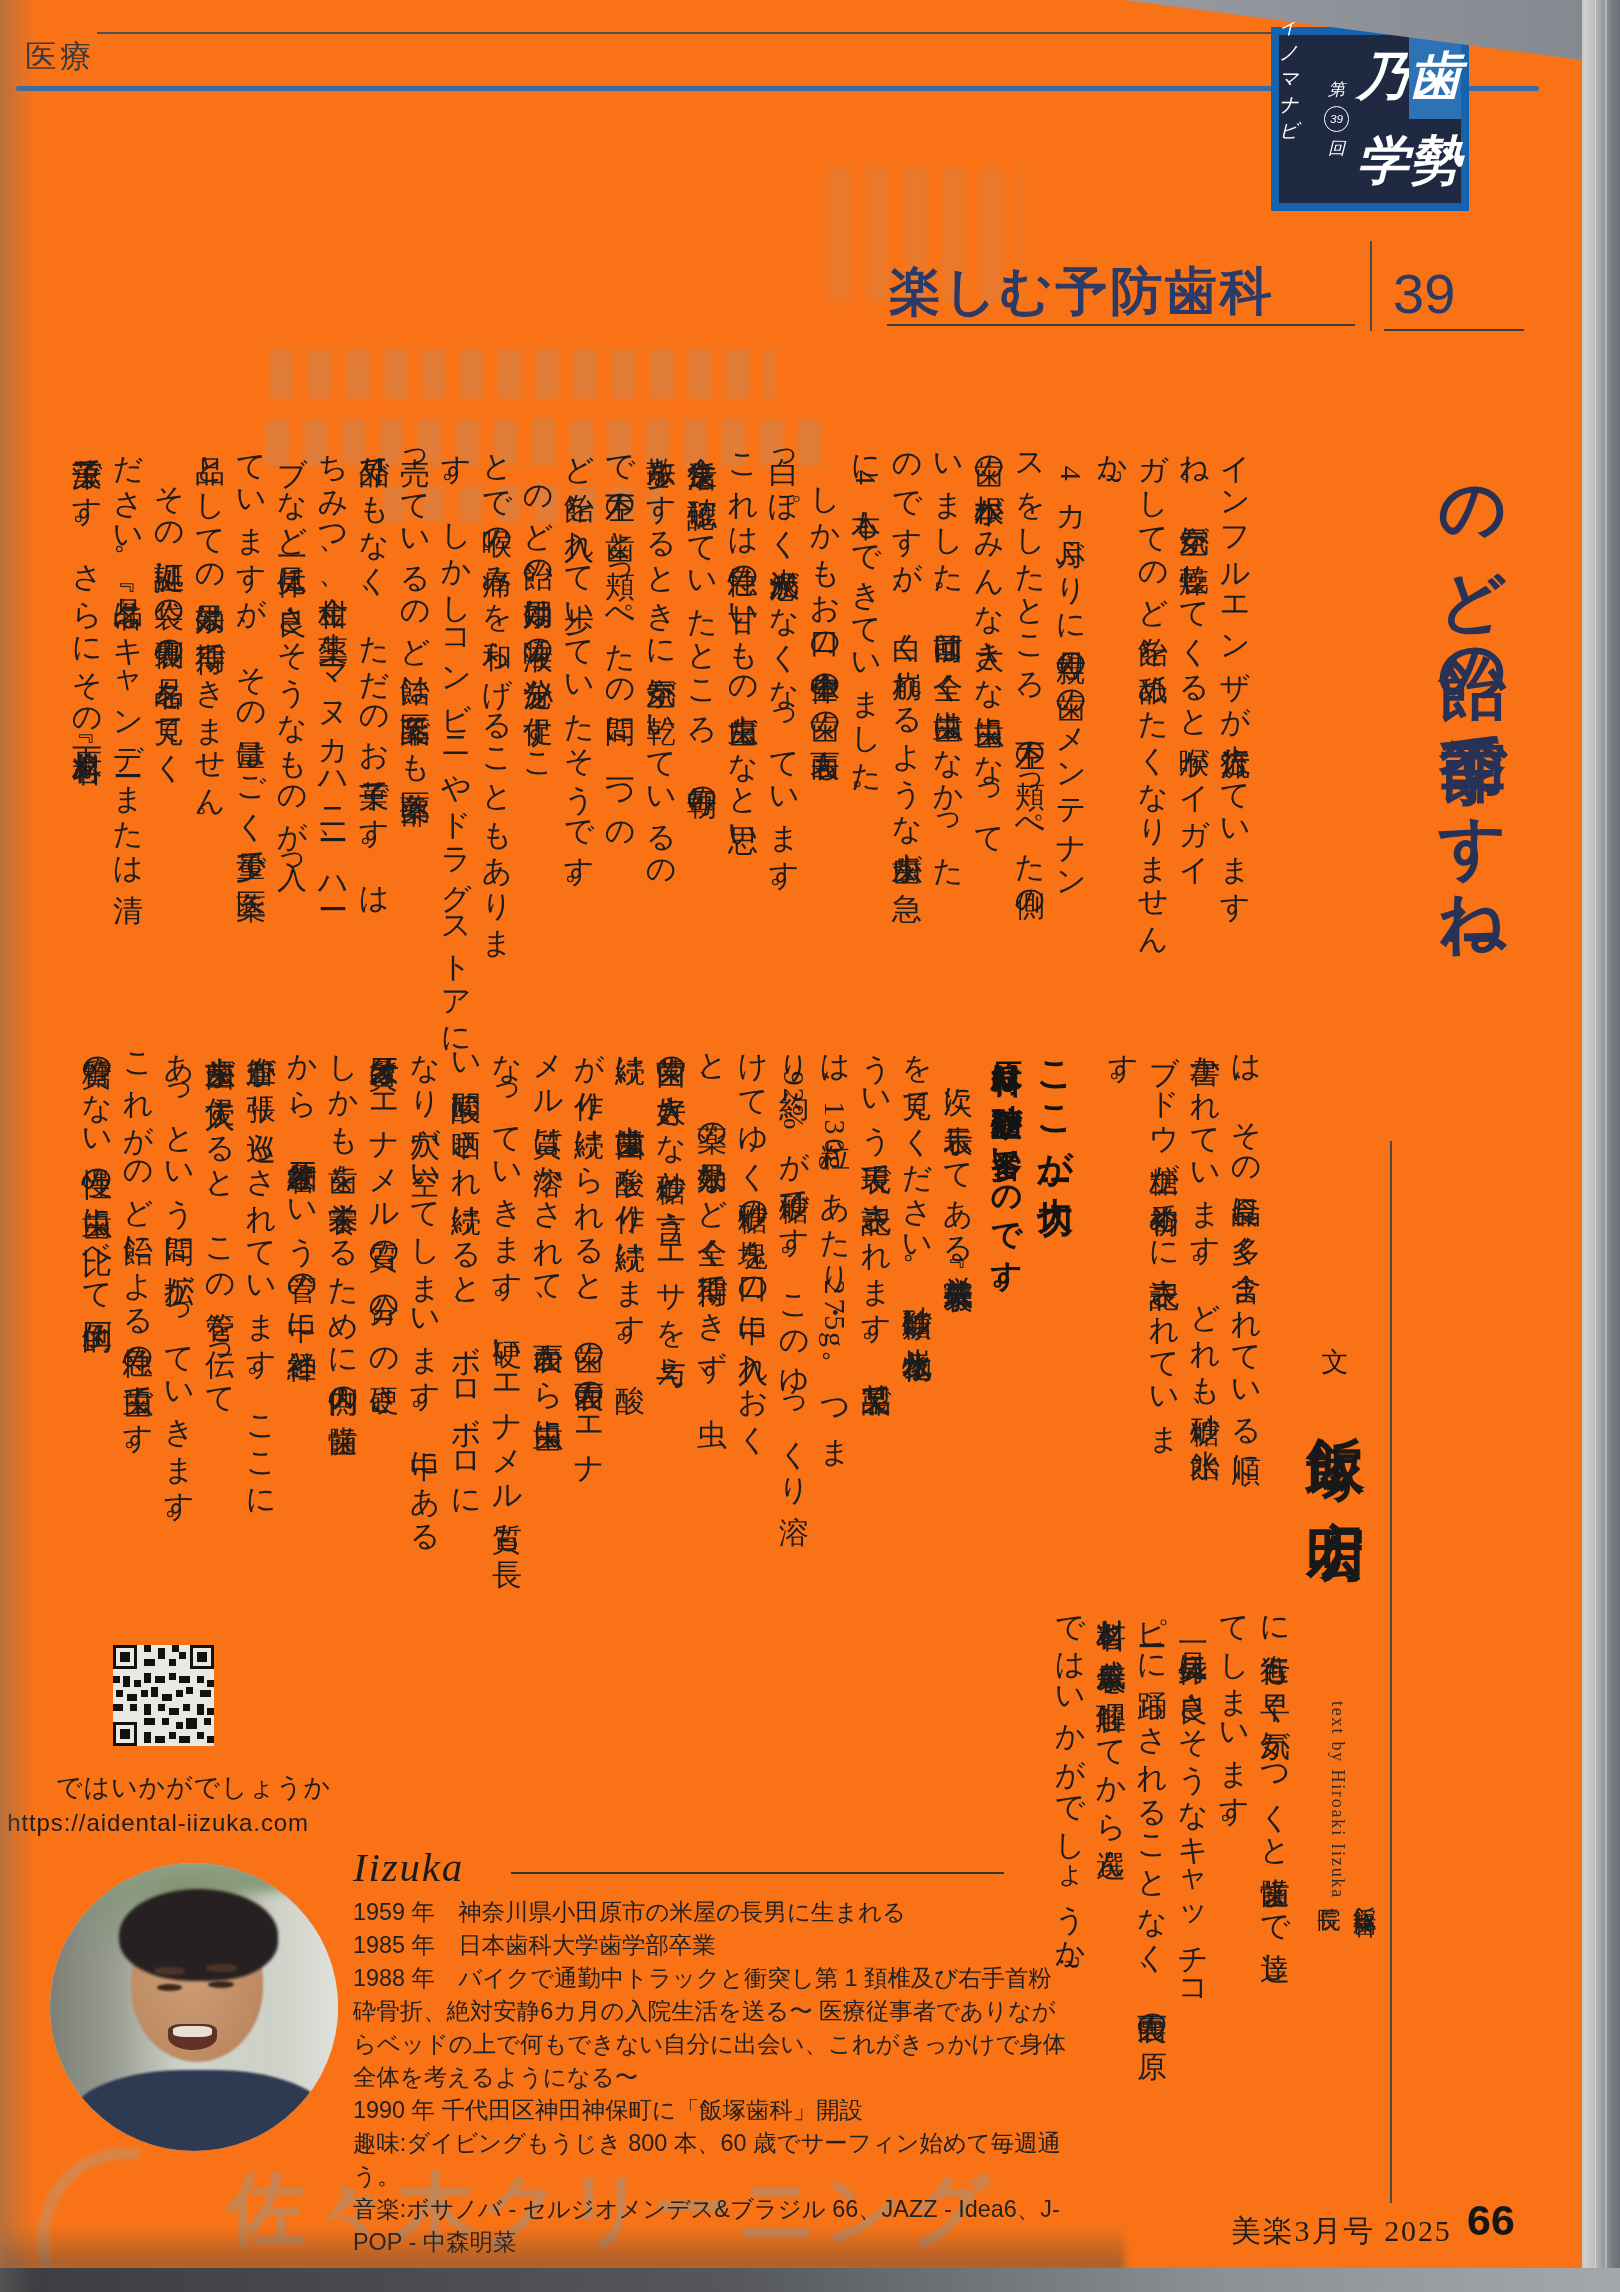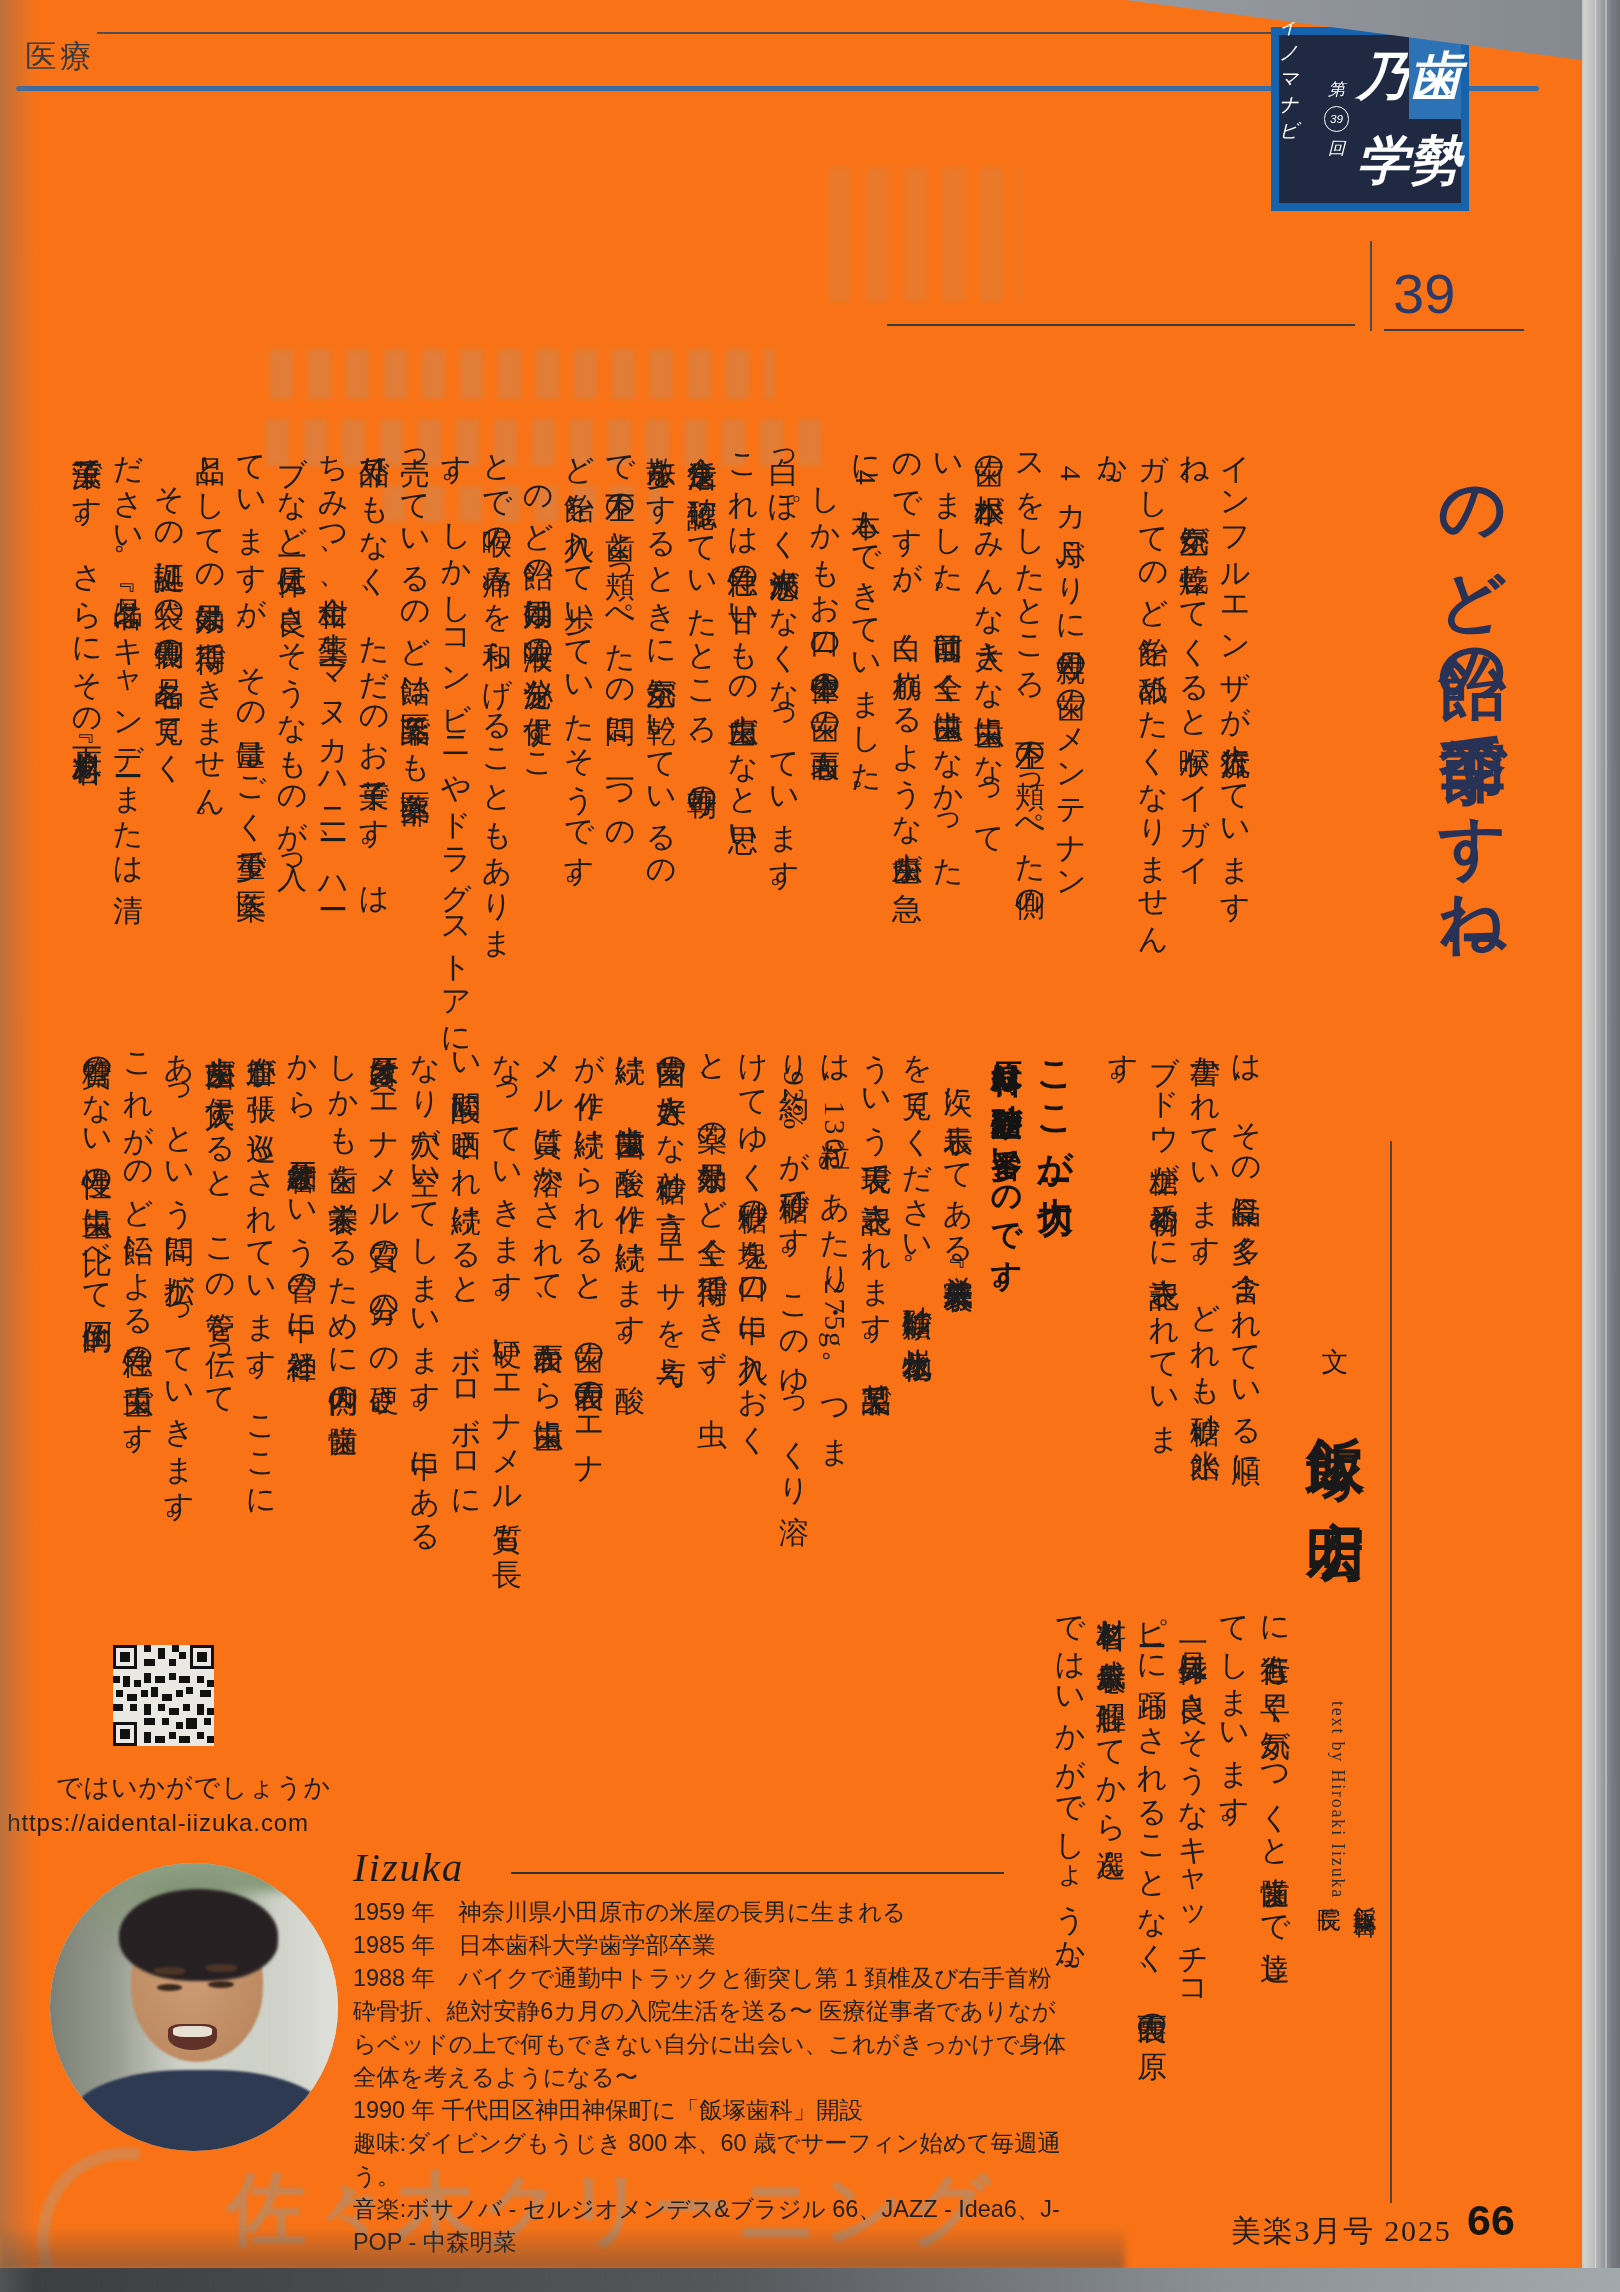--- a/index.html
+++ b/index.html
@@ -150,20 +150,21 @@
         <div class="logo-grid">
           <span>乃</span>
           <span class="cell-accent">歯</span>
           <span>学</span>
           <span>勢</span>
         </div>
       </div>
     </div>
   </div>
 
+  <div class="abs series-title">楽しむ予防歯科</div>
   <div class="abs hr-under-left"></div>
   <div class="abs hr-sep"></div>
   <div class="abs episode-no">39</div>
   <div class="abs hr-under-right"></div>
 
   <div class="abs vcol main-title">のど飴の季節ですね!</div>
   <div class="abs vrule"></div>
 
   <div class="abs vcol body-text zoneA">インフルエンザが大流行しています
 ね。空気が乾燥してくると喉がイガイ

